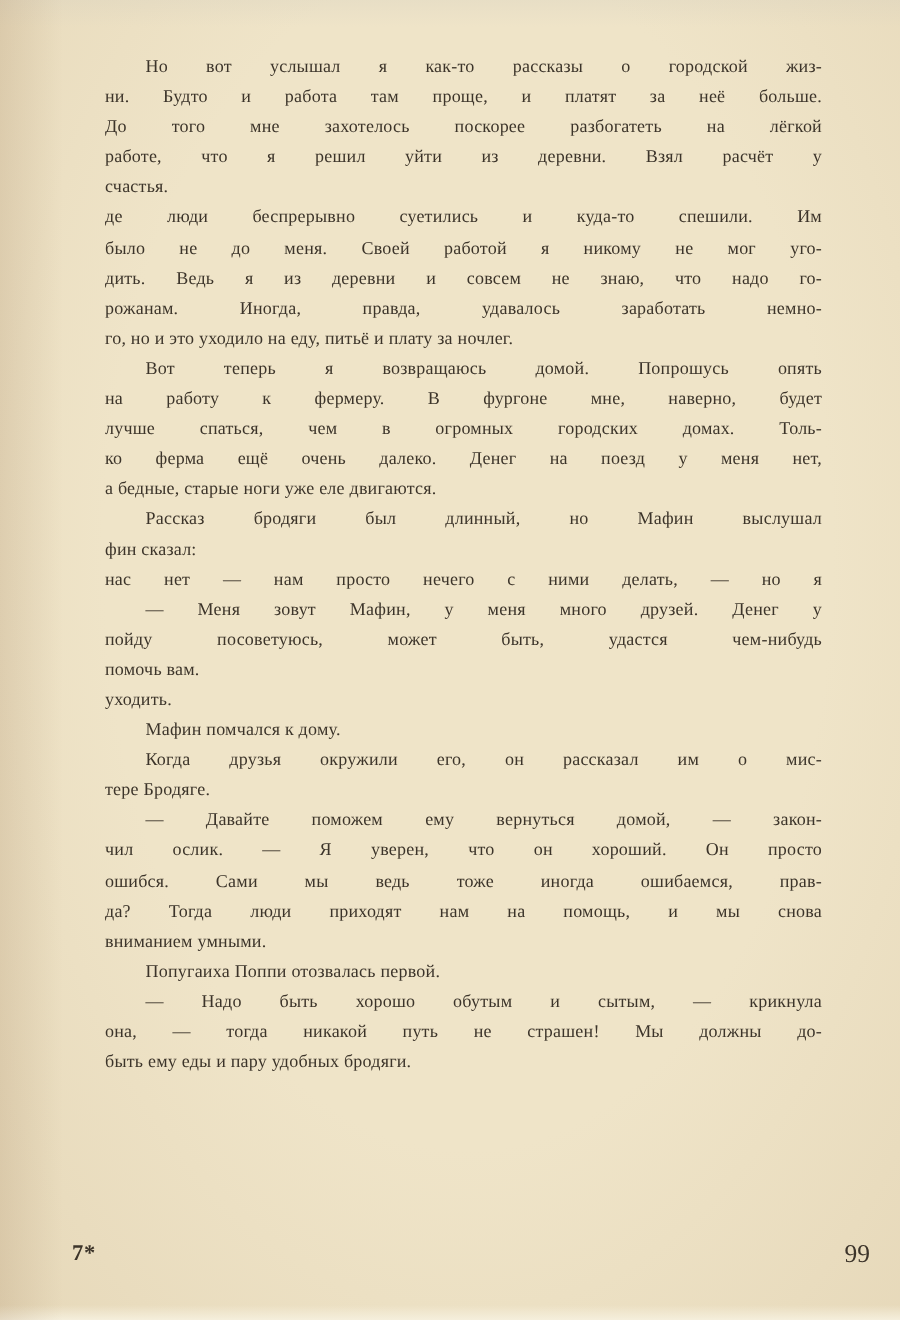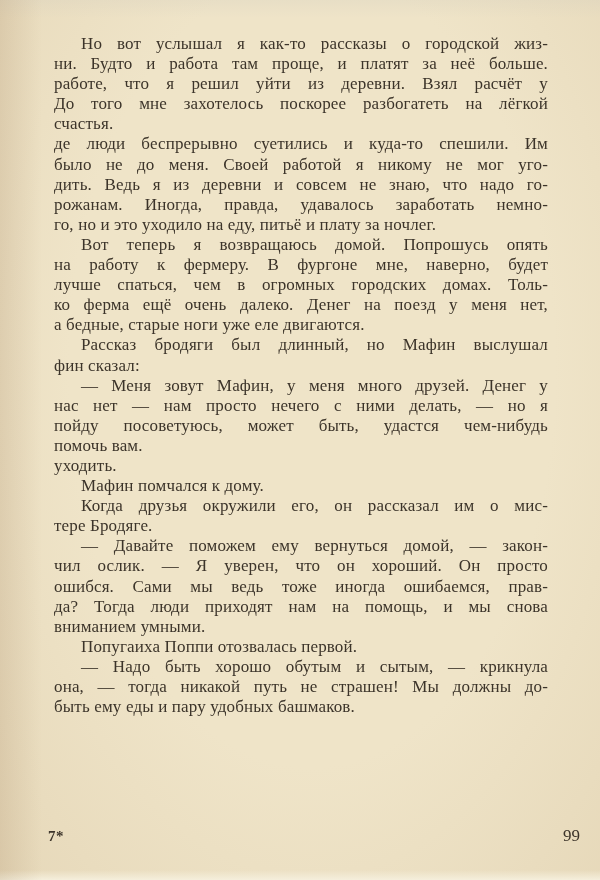--- a/index.html
+++ b/index.html
@@ -21,26 +21,27 @@
     color: #3c342a;
     overflow: hidden;
   }
   .text-block {
     position: absolute;
     top: 34px;
     left: 54px;
     width: 494px;
   }
   .line {
-    font-size: 17px;
+    font-size: 12px;
     line-height: 20.1px;
     letter-spacing: 0.15px;
     text-align: justify;
     text-align-last: justify;
     white-space: normal;
+    margin-left: 16px;
   }
   .line.end {
     text-align-last: left;
   }
   .line.indent {
     text-indent: 27px;
   }
   .footer {
     position: absolute;
     left: 0;
@@ -65,50 +66,50 @@
     font-size: 17px;
   }
 </style>
 </head>
 <body>
 
 <div class="page">
   <div class="text-block">
       <div class="line indent">Но вот услышал я как-то рассказы о городской жиз-</div>
       <div class="line">ни. Будто и работа там проще, и платят за неё больше.</div>
+      <div class="line">До того мне захотелось поскорее разбогатеть на лёгкой</div>
       <div class="line">работе, что я решил уйти из деревни. Взял расчёт у</div>
-      <div class="line">До того мне захотелось поскорее разбогатеть на лёгкой</div>
       <div class="line end">счастья.</div>
       <div class="line">де люди беспрерывно суетились и куда-то спешили. Им</div>
       <div class="line">было не до меня. Своей работой я никому не мог уго-</div>
       <div class="line">дить. Ведь я из деревни и совсем не знаю, что надо го-</div>
       <div class="line">рожанам. Иногда, правда, удавалось заработать немно-</div>
       <div class="line end">го, но и это уходило на еду, питьё и плату за ночлег.</div>
       <div class="line indent">Вот теперь я возвращаюсь домой. Попрошусь опять</div>
       <div class="line">на работу к фермеру. В фургоне мне, наверно, будет</div>
       <div class="line">лучше спаться, чем в огромных городских домах. Толь-</div>
       <div class="line">ко ферма ещё очень далеко. Денег на поезд у меня нет,</div>
       <div class="line end">а бедные, старые ноги уже еле двигаются.</div>
       <div class="line indent">Рассказ бродяги был длинный, но Мафин выслушал</div>
       <div class="line end">фин сказал:</div>
+      <div class="line">нас нет — нам просто нечего с ними делать, — но я</div>
       <div class="line indent">— Меня зовут Мафин, у меня много друзей. Денег у</div>
-      <div class="line">нас нет — нам просто нечего с ними делать, — но я</div>
       <div class="line">пойду посоветуюсь, может быть, удастся чем-нибудь</div>
       <div class="line end">помочь вам.</div>
       <div class="line end">уходить.</div>
       <div class="line indent end">Мафин помчался к дому.</div>
       <div class="line indent">Когда друзья окружили его, он рассказал им о мис-</div>
       <div class="line end">тере Бродяге.</div>
       <div class="line indent">— Давайте поможем ему вернуться домой, — закон-</div>
       <div class="line">чил ослик. — Я уверен, что он хороший. Он просто</div>
       <div class="line">ошибся. Сами мы ведь тоже иногда ошибаемся, прав-</div>
       <div class="line">да? Тогда люди приходят нам на помощь, и мы снова</div>
       <div class="line end">вниманием умными.</div>
       <div class="line indent end">Попугаиха Поппи отозвалась первой.</div>
       <div class="line indent">— Надо быть хорошо обутым и сытым, — крикнула</div>
       <div class="line">она, — тогда никакой путь не страшен! Мы должны до-</div>
-      <div class="line end">быть ему еды и пару удобных башмаков.</div>
+      <div class="line end">быть ему еды и пару удобных бродяги.</div>
     </div>
   <div class="footer">
     <span class="signature">7*</span>
     <span class="page-number">99</span>
   </div>
 </div>
 
 </body></html>

